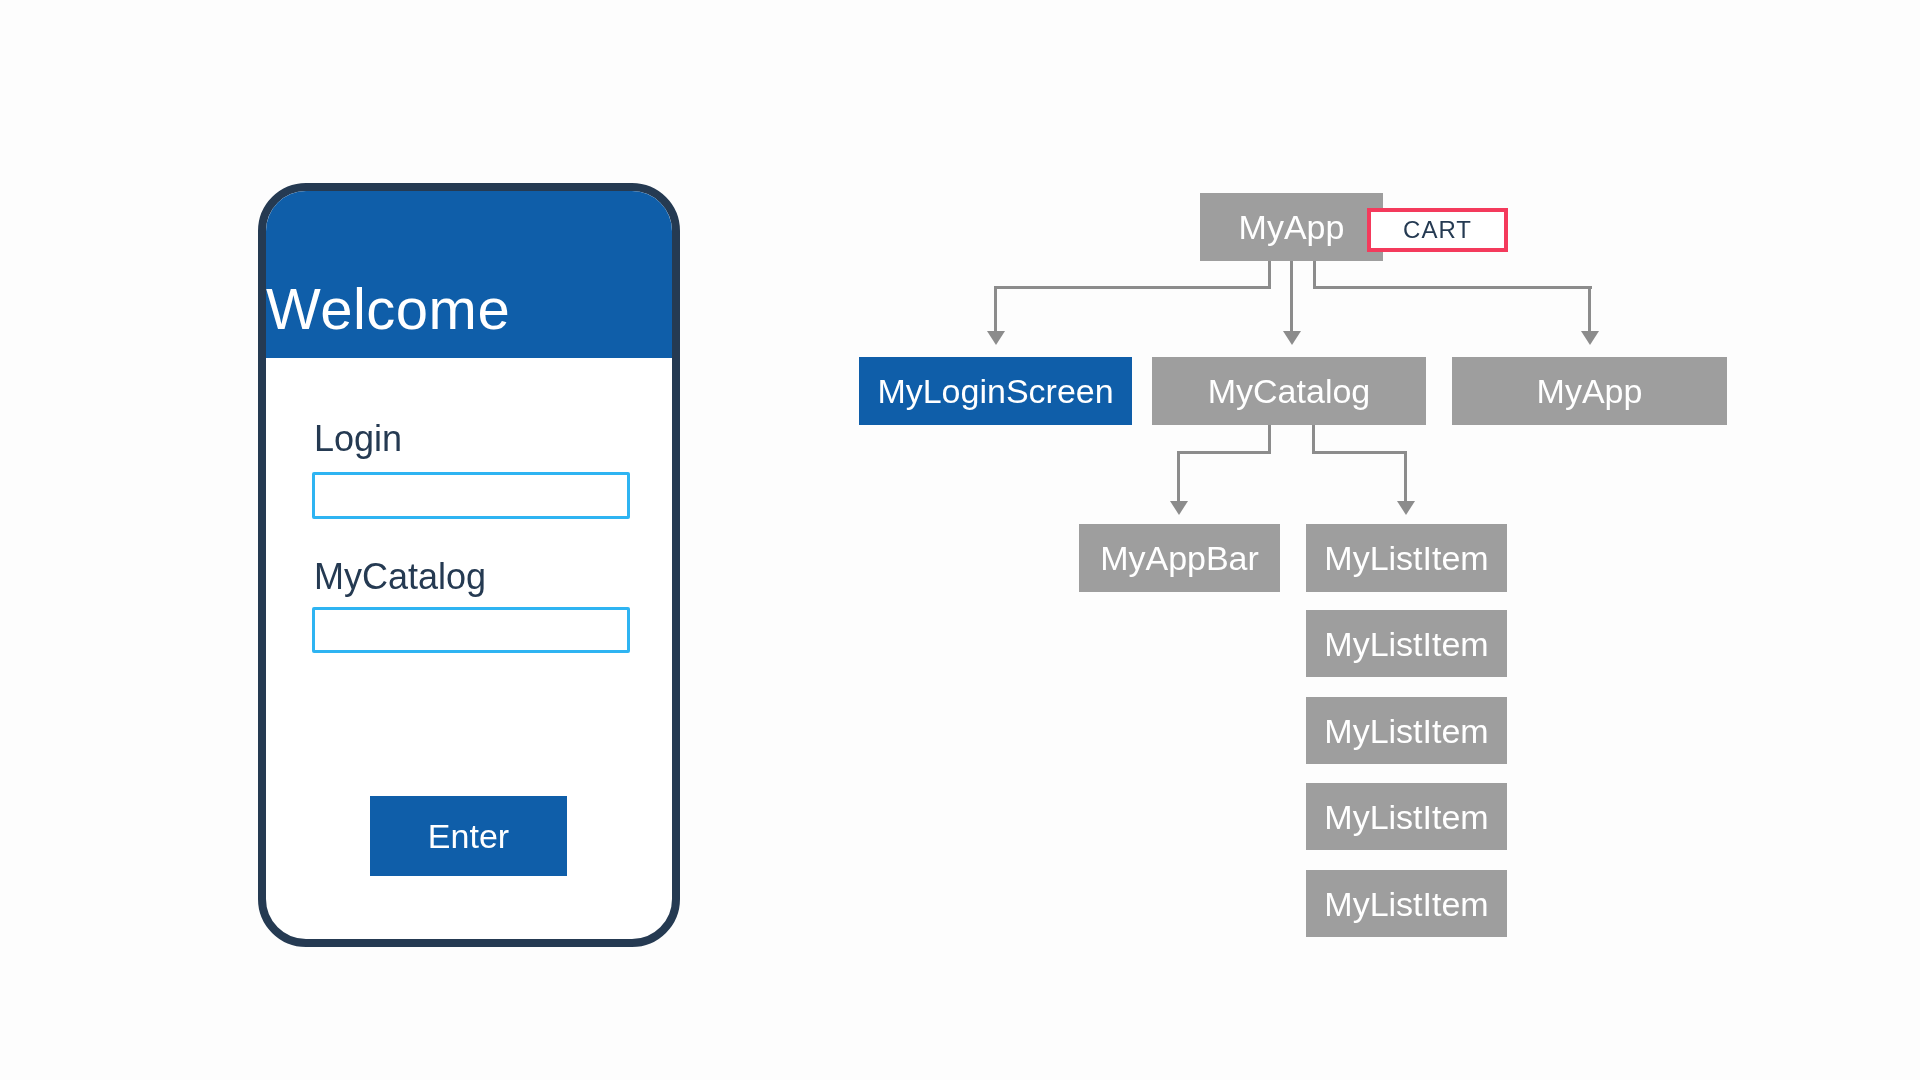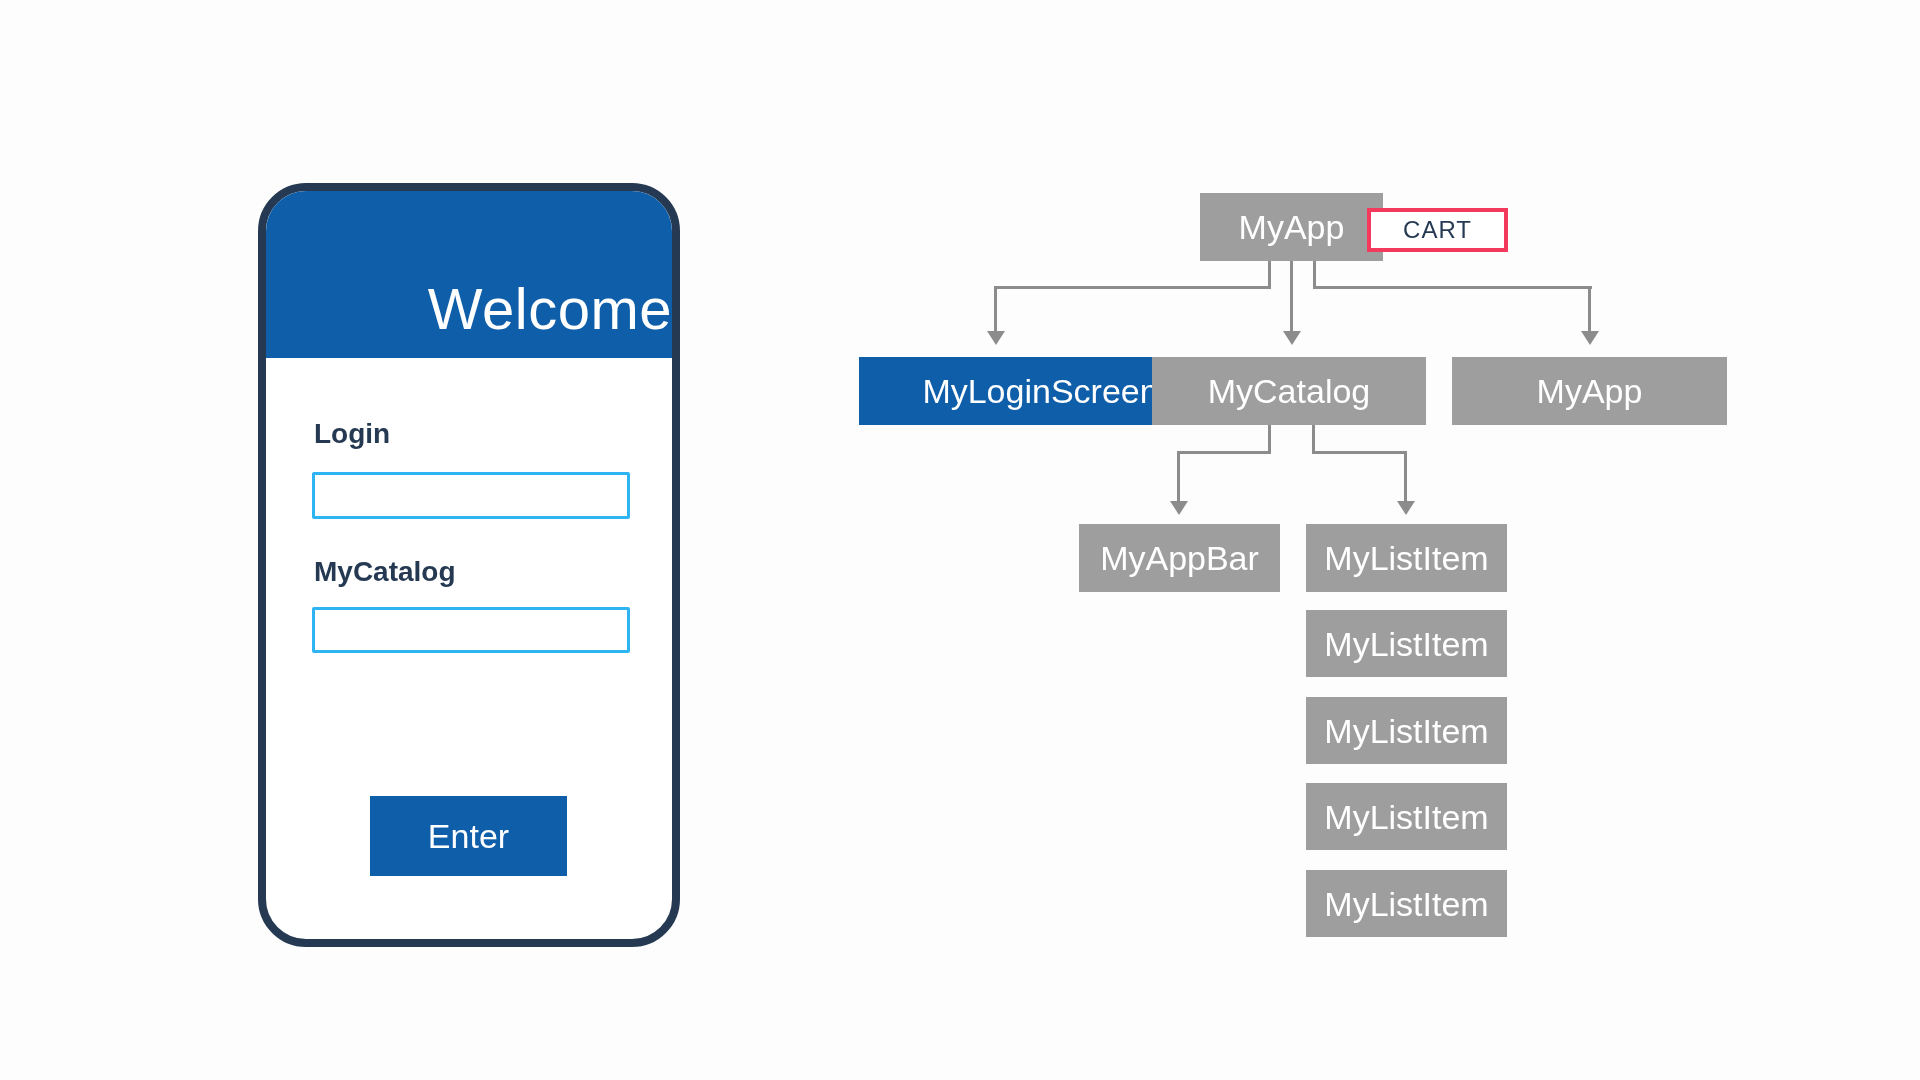--- a/index.html
+++ b/index.html
@@ -25,35 +25,35 @@
     width:422px;height:764px;
     box-sizing:border-box;
     background:#ffffff;
     border:8px solid var(--navy);
     border-radius:48px;
     overflow:hidden;
   }
   .phone-header{
     position:absolute;left:0;top:0;right:0;height:167px;
     background:var(--blue);
-    display:flex;align-items:flex-end;justify-content:flex-end;
+    display:flex;align-items:flex-end;justify-content:flex-start;
   }
   .welcome{
     color:#ffffff;
     font-size:58px;
     font-weight:400;
     line-height:1;
     padding-bottom:20px;
     letter-spacing:0.5px;
   }
   .field-label{
     position:absolute;
     color:var(--navy);
-    font-size:28px;
-    font-weight:700;
+    font-size:36px;
+    font-weight:400;
     line-height:1.2;
   }
   .label-login{left:48px;top:226px;}
   .label-password{left:48px;top:364px;}
   .text-input{
     position:absolute;
     width:318px;height:47px;
     box-sizing:border-box;
     border:3px solid var(--cyan);
     border-radius:2px;
@@ -91,21 +91,21 @@
     position:absolute;left:1367px;top:208px;width:141px;height:44px;
     box-sizing:border-box;
     background:#ffffff;
     border:4px solid var(--red);
     display:flex;align-items:center;justify-content:center;
     color:var(--navy);
     font-size:24px;font-weight:500;
     letter-spacing:1px;
     z-index:2;
   }
-  .node-login{left:859px;top:357px;width:273px;height:68px;padding-left:45px;}
+  .node-login{left:859px;top:357px;width:273px;height:68px;}
   .node-catalog{left:1152px;top:357px;width:274px;height:68px;}
   .node-cart{left:1452px;top:357px;width:275px;height:68px;}
   .node-appbar{left:1079px;top:524px;width:201px;height:68px;}
   .node-listitem0{left:1306px;top:524px;width:201px;height:68px;}
   .node-listitem1{left:1306px;top:610px;width:201px;height:67px;}
   .node-listitem2{left:1306px;top:697px;width:201px;height:67px;}
   .node-listitem3{left:1306px;top:783px;width:201px;height:67px;}
   .node-listitem4{left:1306px;top:870px;width:201px;height:67px;}
 
   .line{position:absolute;background:var(--arrow);}

